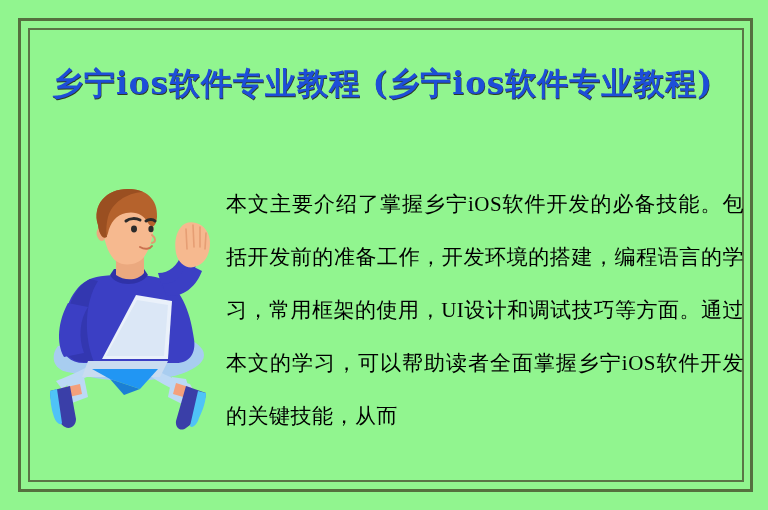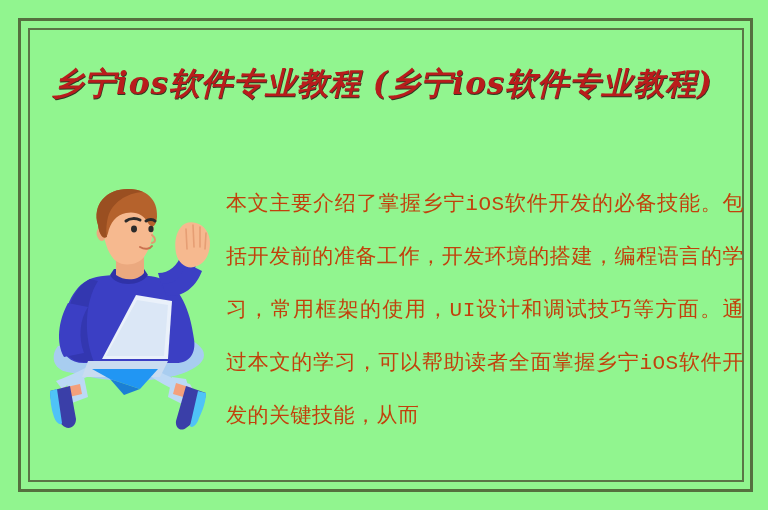--- a/index.html
+++ b/index.html
@@ -45,39 +45,38 @@
 
   
   .title {
     position: absolute;
     left: 52px;
     top: 62px;
     width: 690px;
     font-family: "DejaVu Serif", "Liberation Serif", serif;
     font-size: 31px;
     font-weight: 700;
-    font-style: italic;
     line-height: 43px;
     letter-spacing: 1px;
-    color: #b91c1c;
+    color: #1d4ed8;
     text-shadow: 0.5px 0.5px 0 #2f3a23;
     white-space: normal;
     word-break: break-all;
   }
 
   
   .body-text {
     position: absolute;
     left: 226px;
     top: 178px;
     width: 518px;
-    font-family: Liberation Mono, monospace;
+    font-family: Liberation Serif, serif;
     font-size: 21px;
     line-height: 53px;
-    color: #c2410c;
+    color: #000000;
     text-align: justify;
     text-justify: inter-character;
     word-break: break-all;
     letter-spacing: 0.5px;
   }
 
   
   .illustration {
     position: absolute;
     left: 40px;

